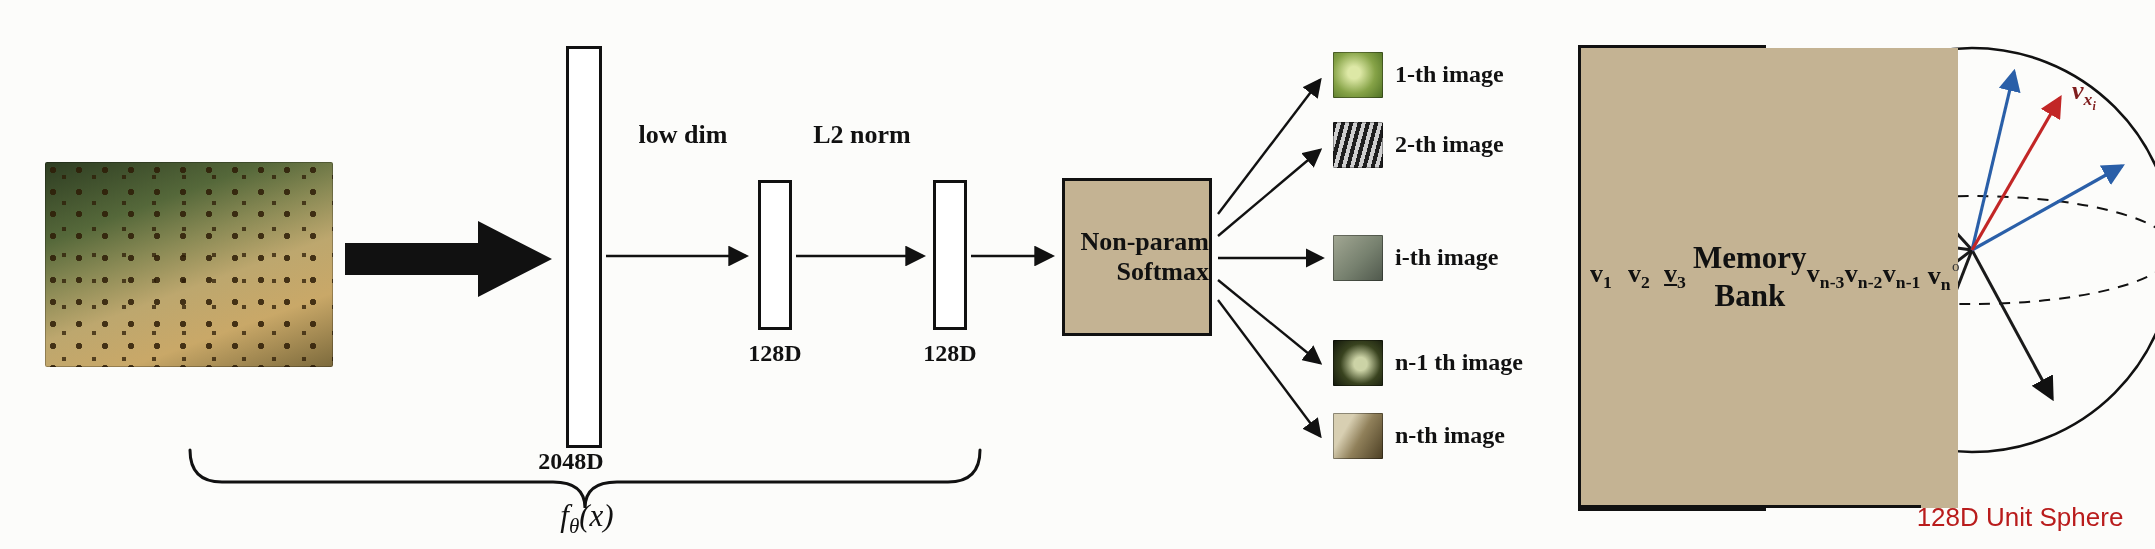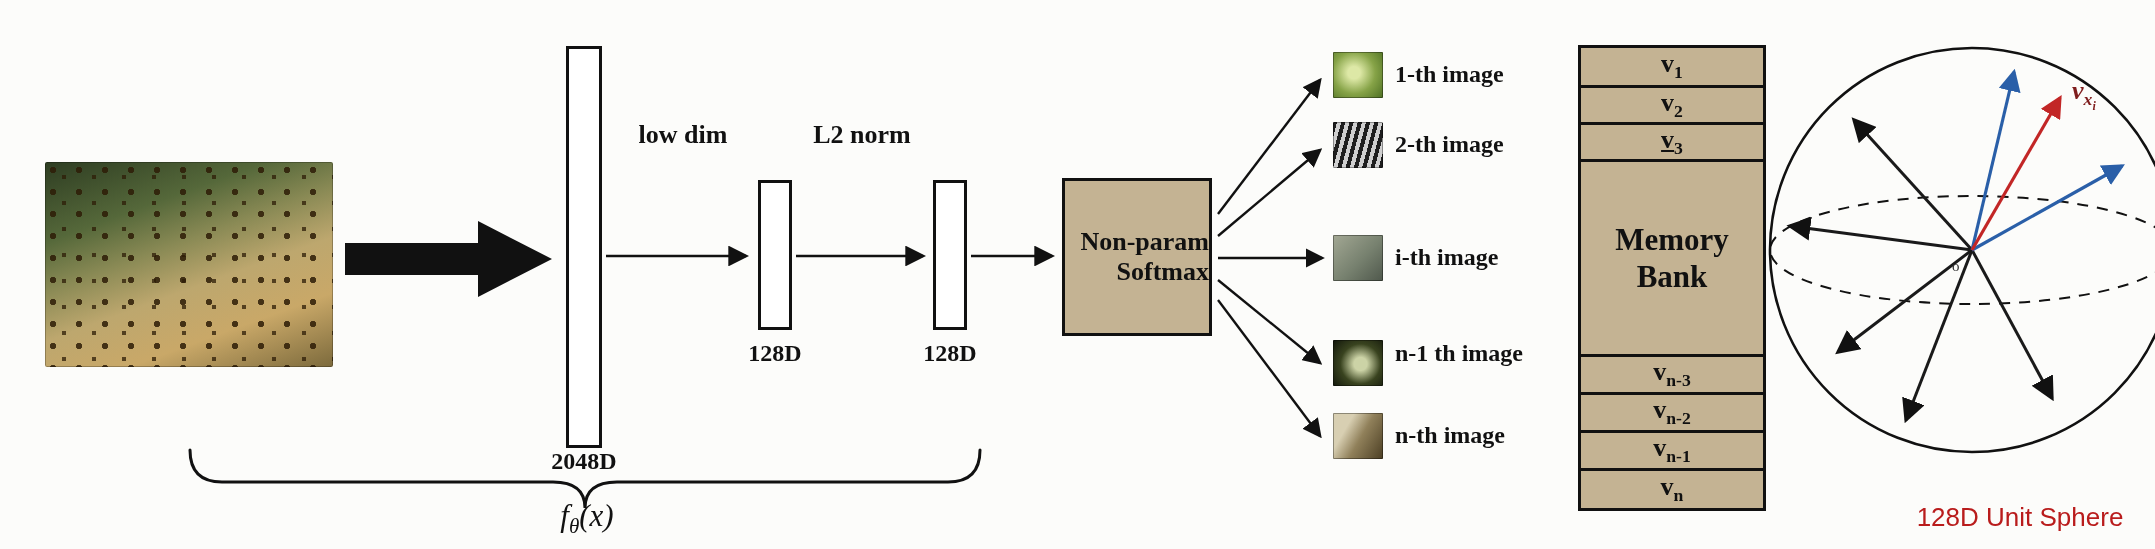--- a/index.html
+++ b/index.html
@@ -30,21 +30,21 @@
   .thumb{width:50px;height:46px;box-shadow:0 0 0 1px rgba(0,0,0,.35) inset;border-radius:1px;}
   .th1{background:radial-gradient(circle at 42% 45%,#dde8a6 0 16%,#86a347 55%,#4c6e22 100%);}
   .th2{background:repeating-linear-gradient(105deg,#1e1e1e 0 4px,#cfcfcf 4px 8px),linear-gradient(#555,#222);}
   .th3{background:linear-gradient(135deg,#a3a894 0%,#77816f 55%,#4f584c 100%);}
   .th4{background:radial-gradient(circle at 55% 52%,#ccd3a6 0 18%,#39431f 55%,#10140a 100%);}
   .th5{background:linear-gradient(120deg,#d8cfb2 0 28%,#90805a 55%,#4b3e23 100%);}
   .inst-lbl{font-weight:bold;font-size:24px;white-space:nowrap;}
   
   .membank{
     left:1578px;top:45px;width:188px;height:466px;box-sizing:border-box;
-    border:3px solid #111;display:flex;flex-direction:column;background:#c4b393;
+    border:3px solid #111;display:flex;flex-direction:row;background:#c4b393;
   }
   .memcell{
     box-sizing:border-box;border-bottom:3px solid #111;background:#c4b393;
     display:flex;align-items:center;justify-content:center;
     font-weight:bold;font-size:26px;
   }
   .memcell:last-child{border-bottom:none;}
   .membig{flex-direction:column;font-size:31px;line-height:1.2;}
   sub{font-size:.68em;}
   .math{font-style:italic;font-weight:normal;}
@@ -99,21 +99,21 @@
       <line x1="1972" y1="250" x2="2122" y2="166" stroke="#2a5fa8" stroke-width="3.2" marker-end="url(#mk-blue)"></line>
 
       <line x1="1972" y1="250" x2="2060" y2="98" stroke="#c22626" stroke-width="3.2" marker-end="url(#mk-red)"></line>
     </g>
   </svg>
 
   <div class="abs photo"></div>
 
 
   <div class="abs netrect" style="left:566px;top:46px;width:36px;height:402px;"></div>
-  <div class="abs lbl center" style="left:534px;top:448px;width:100px;font-size:24px;">2048D</div>
+  <div class="abs lbl center" style="left:521px;top:448px;width:100px;font-size:24px;">2048D</div>
 
   <div class="abs lbl center" style="left:623px;top:120px;width:120px;font-size:26px;">low dim</div>
   <div class="abs lbl center" style="left:802px;top:120px;width:120px;font-size:26px;">L2 norm</div>
 
   <div class="abs netrect" style="left:758px;top:180px;width:34px;height:150px;"></div>
   <div class="abs lbl center" style="left:725px;top:340px;width:100px;font-size:24px;">128D</div>
 
   <div class="abs netrect" style="left:933px;top:180px;width:34px;height:150px;"></div>
   <div class="abs lbl center" style="left:900px;top:340px;width:100px;font-size:24px;">128D</div>
 
@@ -129,21 +129,21 @@
   <div class="abs thumb th1" style="left:1333px;top:52px;"></div>
   <div class="abs inst-lbl" style="left:1395px;top:61px;">1-th image</div>
 
   <div class="abs thumb th2" style="left:1333px;top:122px;"></div>
   <div class="abs inst-lbl" style="left:1395px;top:131px;">2-th image</div>
 
   <div class="abs thumb th3" style="left:1333px;top:235px;"></div>
   <div class="abs inst-lbl" style="left:1395px;top:244px;">i-th image</div>
 
   <div class="abs thumb th4" style="left:1333px;top:340px;"></div>
-  <div class="abs inst-lbl" style="left:1395px;top:340px;text-align:center;">n-1 th image</div>
+  <div class="abs inst-lbl" style="left:1395px;top:349px;text-align:center;">n-1 th image</div>
 
   <div class="abs thumb th5" style="left:1333px;top:413px;"></div>
   <div class="abs inst-lbl" style="left:1395px;top:422px;">n-th image</div>
 
   <div class="abs membank">
     <div class="memcell" style="flex:0 0 40px;">
       <span><b>v</b><sub>1</sub></span>
     </div>
     <div class="memcell" style="flex:0 0 36px;">
       <span><b>v</b><sub>2</sub></span>

